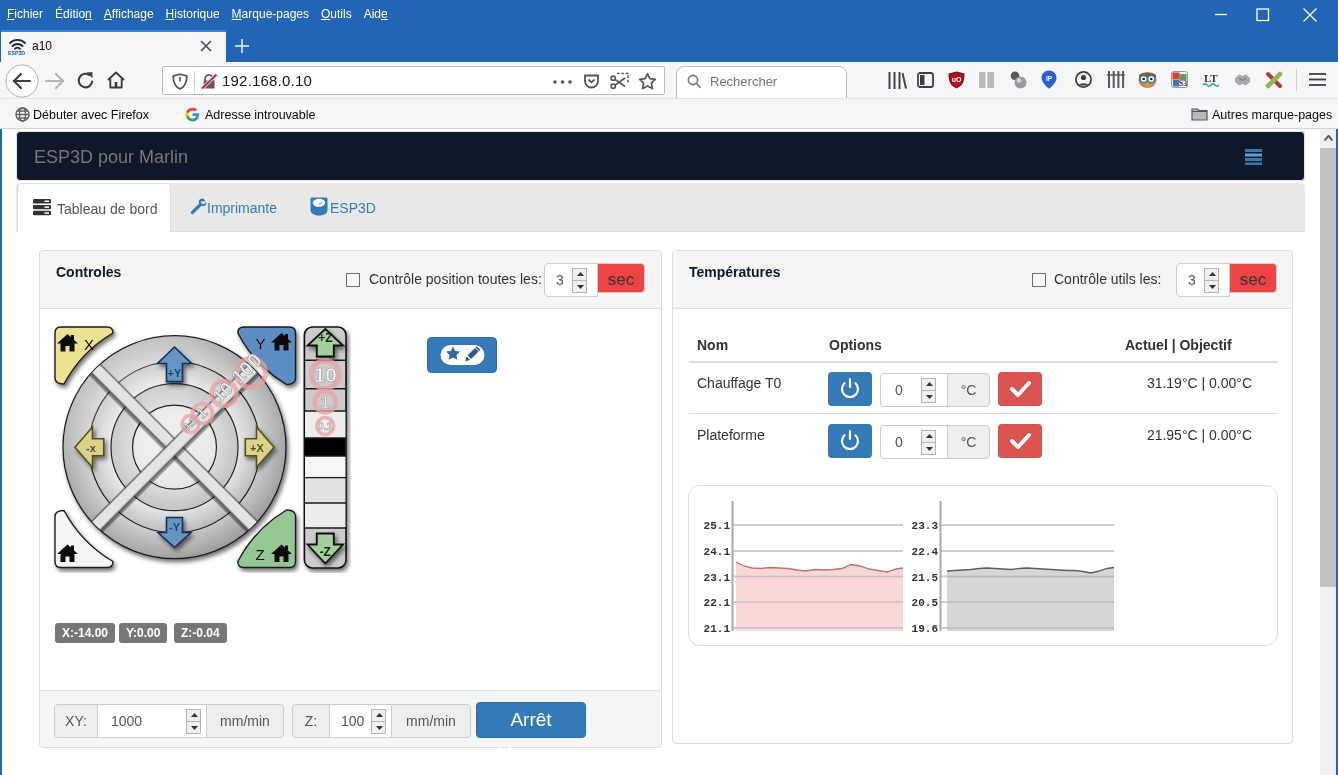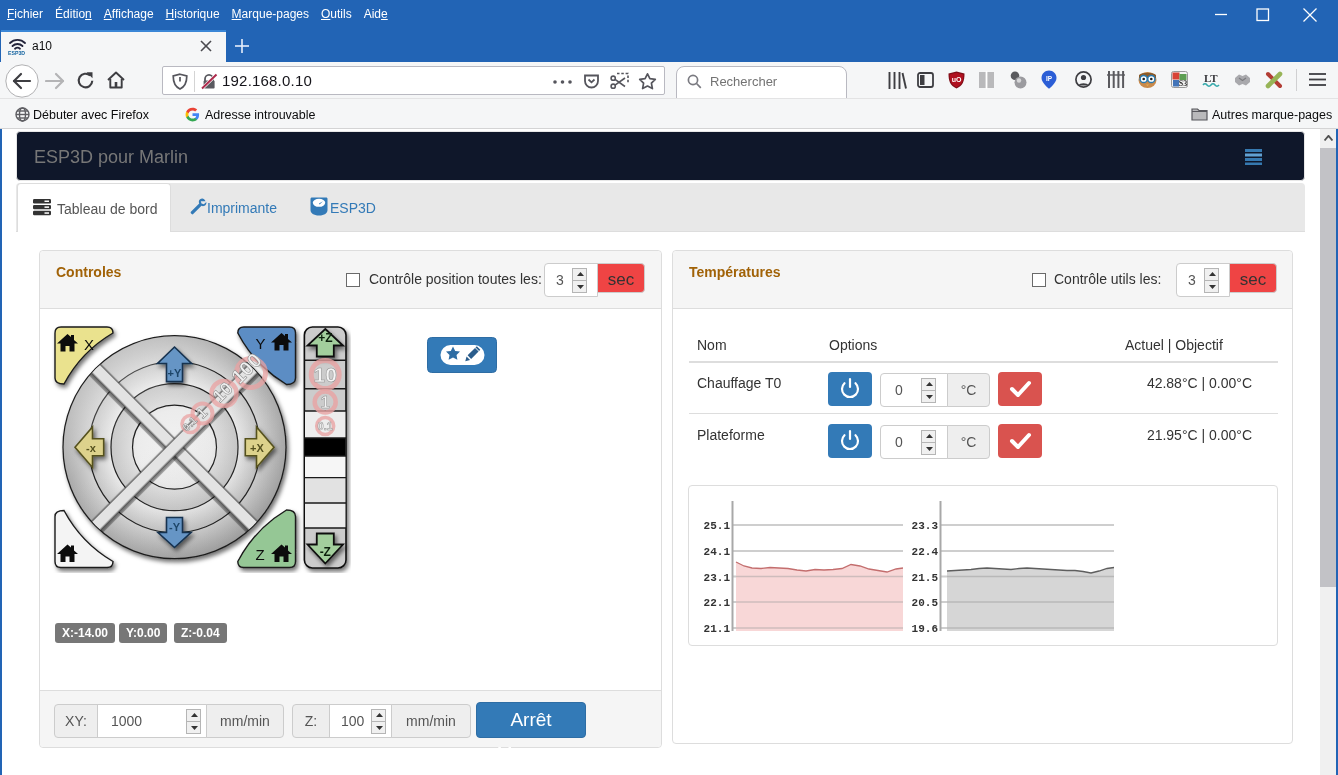--- a/index.html
+++ b/index.html
@@ -48,49 +48,49 @@
 #ptabs { position:absolute; left:16px; top:54px; width:1289px; height:49px; background:#e8e8e8; border-bottom:1px solid #ddd; border-radius:4px 4px 0 0; }
 #ptab-active { position:absolute; left:1px; top:0px; width:154px; height:49px; background:#fff; border:1px solid #ddd; border-bottom:none; border-radius:4px 4px 0 0; }
 .ptablink { position:absolute; top:0; height:49px; font-size:14px; color:#337ab7; }
 #ptab-active .txt { position:absolute; left:39px; top:17px; font-size:14px; color:#555; }
 
 
 .panel { position:absolute; background:#fff; border:1px solid #ddd; border-radius:4px; }
 #panelL { left:39px; top:121px; width:623px; height:498px; }
 #panelR { left:672px; top:121px; width:621px; height:494px; }
 .phead { position:absolute; left:0; top:0; width:100%; height:58px; background:#f5f5f5; border-bottom:1px solid #ddd; border-radius:4px 4px 0 0; }
-.phead .ttl { position:absolute; left:16px; top:13px; font-size:14px; font-weight:bold; color:#a16207; }
+.phead .ttl { position:absolute; left:16px; top:13px; font-size:14px; font-weight:bold; color:#0f172a; }
 .pfoot { position:absolute; left:0; bottom:0; width:100%; height:57px; background:#f5f5f5; border-top:1px solid #ddd; border-radius:0 0 4px 4px; }
 .checkbox { position:absolute; width:14px; height:14px; background:#fff; border:1px solid #6a6a6a; }
 .hlabel { position:absolute; font-size:14px; color:#333; }
 .spingroup { position:absolute; height:34px; }
 .spininput { position:absolute; left:0; top:0; height:34px; background:#fff; border:1px solid #ccc; border-radius:4px 0 0 4px; }
 .spinval { position:absolute; font-size:14px; color:#555; top:8px; }
 .secbtn { position:absolute; top:0; height:30px; background:#ef4444; border:1px solid #ccc; border-radius:0 4px 4px 0; font-size:17px; color:#333; text-align:center; }
 .spinner { position:absolute; width:15px; height:26px; top:4px; }
 .spinner .up, .spinner .dn { position:absolute; left:0; width:15px; height:13px; background:#f0f0f0; border:1px solid #b5b5b5; }
 .spinner .up { top:0; }
 .spinner .dn { top:12px; }
 .spinner svg { position:absolute; left:3px; }
 
 
 .badge { position:absolute; height:20px; background:#777; border-radius:3px; color:#fff; font-size:12px; font-weight:bold; text-align:center; line-height:20px; padding:0 7px; }
 
 
-.th { position:absolute; font-size:14px; font-weight:normal; color:#333; }
+.th { position:absolute; font-size:14px; font-weight:bold; color:#333; }
 .td { position:absolute; font-size:14px; color:#333; }
 .sqbtn { position:absolute; width:44px; height:34px; border-radius:4px; }
 .btn-blue { background:#337ab7; }
 .btn-red { background:#d9534f; }
 .addon { position:absolute; height:34px; background:#eee; border:1px solid #ccc; font-size:14px; color:#555; text-align:center; }
 .tinput { position:absolute; height:34px; background:#fff; border:1px solid #ccc; border-radius:4px 0 0 4px; }
 .rowline { position:absolute; height:1px; background:#ddd; }
 
 
-#chartbox { position:absolute; left:15px; top:234px; width:590px; height:161px; border:1px solid #ddd; border-radius:4px; }
+#chartbox { position:absolute; left:15px; top:234px; width:590px; height:161px; border:1px solid #ddd; border-radius:12px; }
 </style>
 </head>
 <body>
 <div id="win">
 
   <div id="titlebar">
     <div id="menus">
       <span><u>F</u>ichier</span><span>Éditio<u>n</u></span><span><u>A</u>ffichage</span><span><u>H</u>istorique</span><span><u>M</u>arque-pages</span><span><u>O</u>utils</span><span>Aid<u>e</u></span>
     </div>
     <svg id="winbtns" width="140" height="30" viewBox="0 0 140 30">
@@ -637,21 +637,21 @@
               </svg>
             </div>
         </div>
       </div>
       <div class="addon" style="left:274px;top:122px;width:43px;border-radius:0 4px 4px 0;line-height:32px">°C</div>
       <div class="sqbtn btn-red" style="left:325px;top:121px">
         <svg width="44" height="34" viewBox="0 0 44 34">
             <path d="M14,17 L20,23 L31,11" fill="none" stroke="#fff" stroke-width="4" stroke-linecap="round" stroke-linejoin="round"></path>
           </svg>
       </div>
-      <div class="td" style="left:451px;top:124px;width:128px;text-align:right">42.88°C | 0.00°C</div>
+      <div class="td" style="left:451px;top:124px;width:128px;text-align:right">31.19°C | 0.00°C</div>
       <div class="rowline" style="left:16px;top:162px;width:589px"></div>
 
       <div class="td" style="left:24px;top:176px">Plateforme</div>
       <div class="sqbtn btn-blue" style="left:155px;top:173px">
         <svg width="44" height="34" viewBox="0 0 44 34">
             <g stroke="#fff" stroke-width="2.2" fill="none" stroke-linecap="round">
           <path d="M16.5,11.2 A 8,8 0 1 0 27.5,11.2"></path>
               <line x1="22" y1="7" x2="22" y2="15"></line>
             </g>
         </svg>

